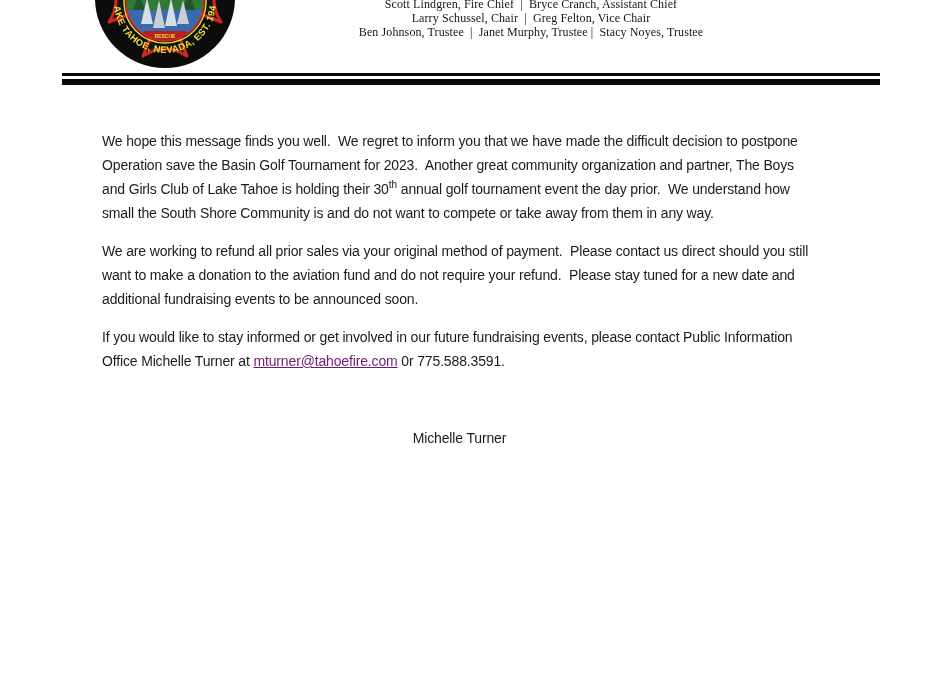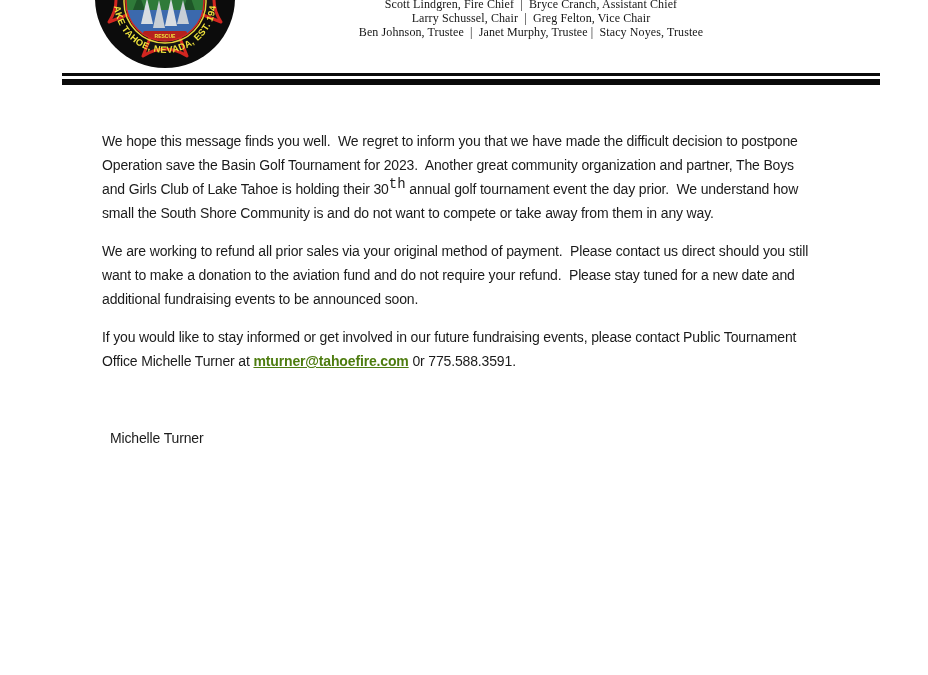--- a/index.html
+++ b/index.html
@@ -32,24 +32,24 @@
   }
   
   .letter{
     position:absolute;left:102px;top:84px;width:715px;
     font-size:14px;line-height:24px;letter-spacing:-0.15px;
     color:#1b1b1b;padding-top:45px;
   }
   .letter p{margin:0 0 14px 0;white-space:pre-wrap;}
   .letter p.gap-large{margin-bottom:53px;}
   .letter p.gap-sig{margin-bottom:54px;}
-  .letter sup{font-size:14px;line-height:0;vertical-align:super;letter-spacing:0;font-family:Liberation Mono, monospace;}
-  .sig-block p{margin:8px;}
+  .letter sup{font-size:10px;line-height:0;vertical-align:super;letter-spacing:0;}
+  .sig-block p{margin:0;text-align:center;}
   .sig-title{margin-top:-5px !important;}
-  a.email-link{color:#4d7c0f;text-decoration:underline;cursor:pointer;font-weight:bold;}
+  a.email-link{color:#701a75;text-decoration:underline;cursor:pointer;}
 </style>
 </head>
 <body>
 
 <div class="page">
 
   <div class="logo-wrap">
     <svg width="140" height="140" viewBox="0 0 140 140" aria-hidden="true">
 
       <circle cx="70" cy="70" r="70" fill="#0c0c0c"></circle>
@@ -94,21 +94,21 @@
 
   <div class="rule"></div>
 
   <div class="letter">
 
     <p><span>We hope this message finds you well.  We regret to inform you that we have made the difficult decision to postpone Operation save the Basin Golf Tournament for 2023.  Another great community organization and partner, The Boys and Girls Club of Lake Tahoe is holding their 30</span><sup>th</sup><span> annual golf tournament event the day prior.  We understand how small the South Shore Community is and do not want to compete or take away from them in any way.</span></p>
 
     <p>We are working to refund all prior sales via your original method of payment.  Please contact us direct should you still want to make a donation to the aviation fund and do not require your refund.  Please stay tuned for a new date and additional fundraising events to be announced soon.</p>
 
 
-    <p class="gap-large"><span>If you would like to stay informed or get involved in our future fundraising events, please contact Public Tournament Office Michelle Turner at </span><a class="email-link">mturner@tahoefire.com</a><span> 0r 775.588.3591.</span></p>
+    <p class="gap-large"><span>If you would like to stay informed or get involved in our future fundraising events, please contact Public Information Office Michelle Turner at </span><a class="email-link">mturner@tahoefire.com</a><span> 0r 775.588.3591.</span></p>
 
 
     <div class="sig-block">
       <p>Michelle Turner</p>
     </div>
   </div>
 
 </div>
 
 </body></html>

